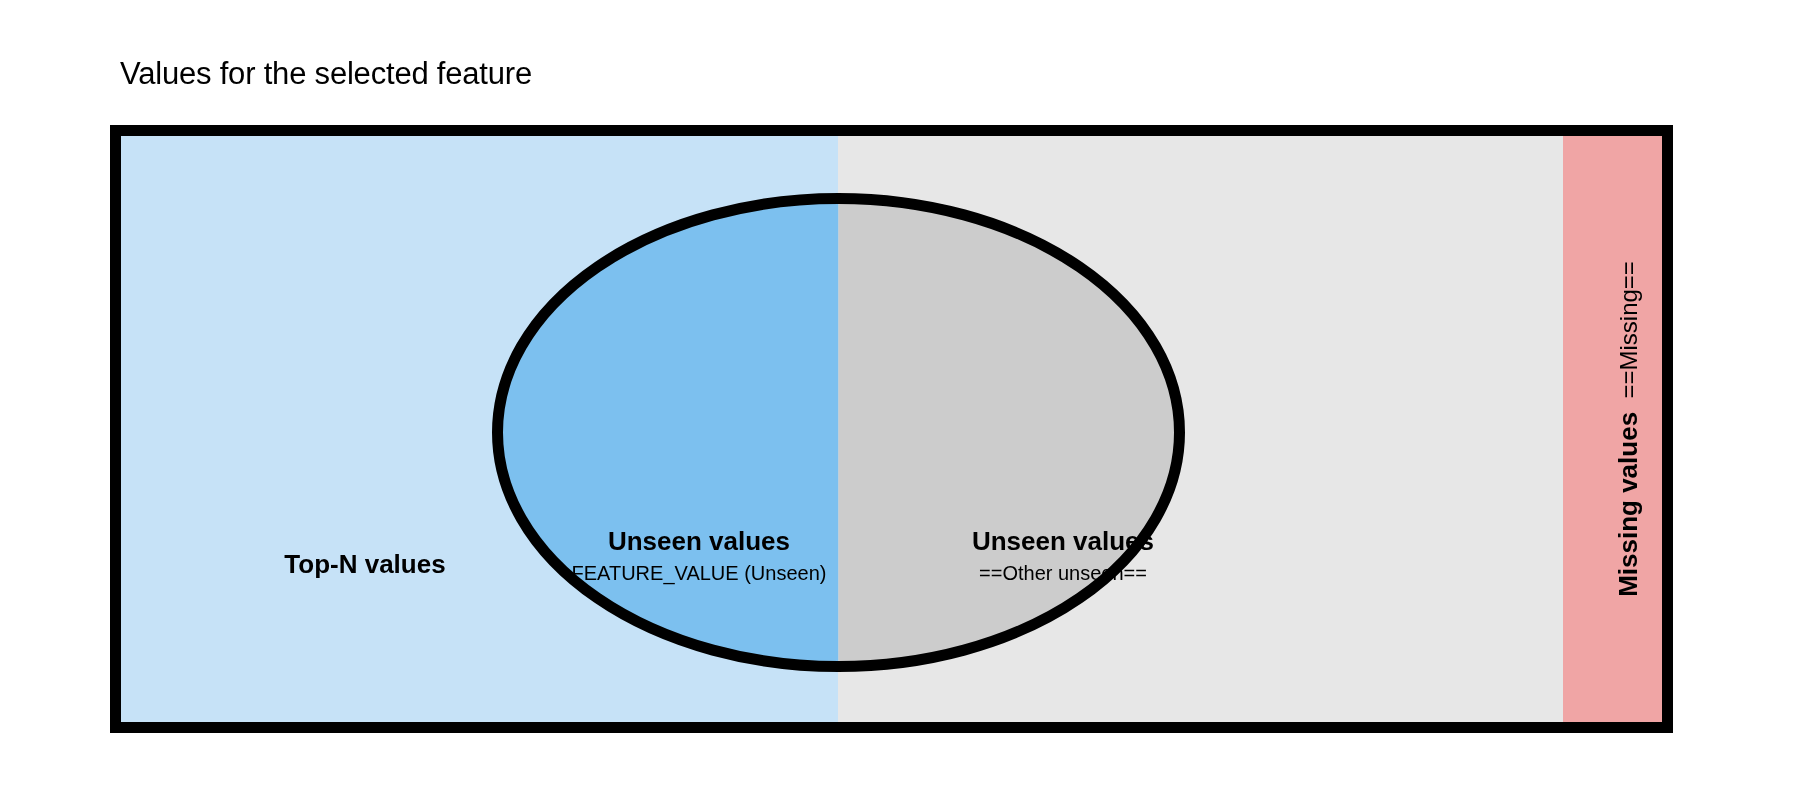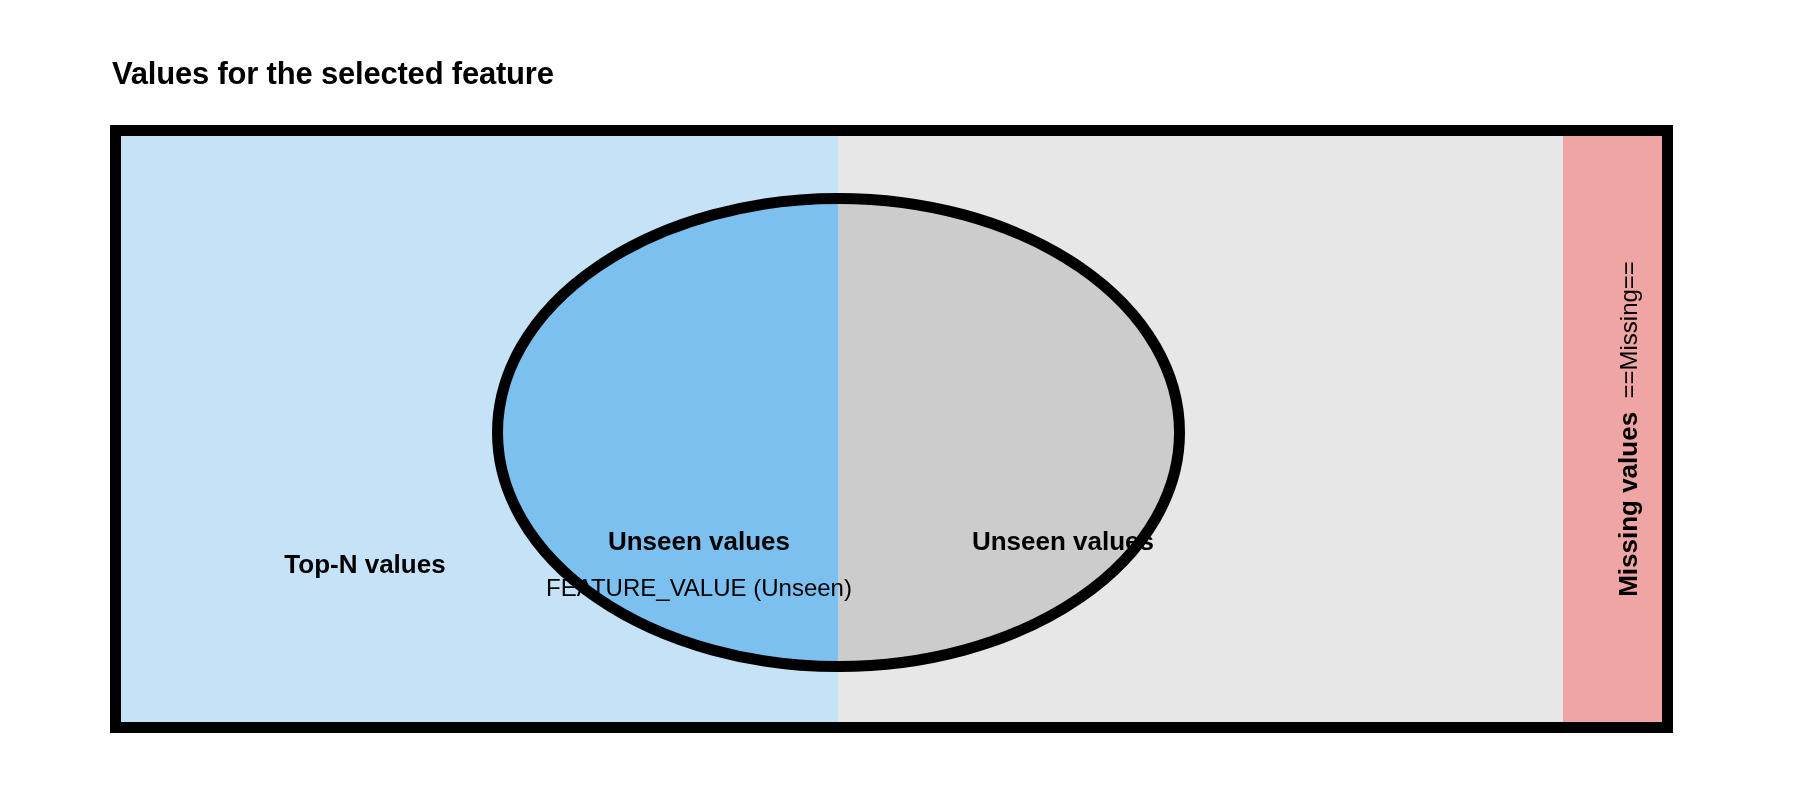--- a/index.html
+++ b/index.html
@@ -11,24 +11,24 @@
     width: 1800px;
     height: 800px;
     font-family: "Liberation Sans", sans-serif;
     color: #000000;
     overflow: hidden;
     position: relative;
   }
 
   #page-title {
     position: absolute;
-    left: 112px;
+    left: 120px;
     top: 56px;
     font-size: 31px;
-    font-weight: bold;
+    font-weight: normal;
     letter-spacing: -0.2px;
     color: #000000;
     white-space: nowrap;
   }
 
   
   #diagram-frame {
     position: absolute;
     left: 110px;
     top: 125px;
@@ -84,24 +84,24 @@
     text-align: center;
     line-height: 1.0;
     white-space: nowrap;
   }
   .label-title {
     font-size: 26px;
     font-weight: bold;
     display: block;
   }
   .label-sub {
-    font-size: 24px;
+    font-size: 20px;
     font-weight: normal;
     display: block;
-    margin-top: 22px;
+    margin-top: 9px;
   }
 
   
   #label-topn {
     left: 94px;
     top: 415px;
     width: 300px;
   }
   
   #label-unseen-selected {
@@ -179,20 +179,21 @@
     <span class="label-title">Top-N values</span>
   </div>
 
   <div class="label-block" id="label-unseen-selected">
     <span class="label-title">Unseen values</span>
     <span class="label-sub">FEATURE_VALUE (Unseen)</span>
   </div>
 
   <div class="label-block" id="label-unseen-other">
     <span class="label-title">Unseen values</span>
+    <span class="label-sub">==Other unseen==</span>
   </div>
 
 
   <div id="label-missing">
     <div id="label-missing-inner">
       <span class="mv-bold">Missing values</span><span class="mv-reg">&nbsp; </span><span class="mv-reg">==Missing==</span>
     </div>
   </div>
 
 </div>

